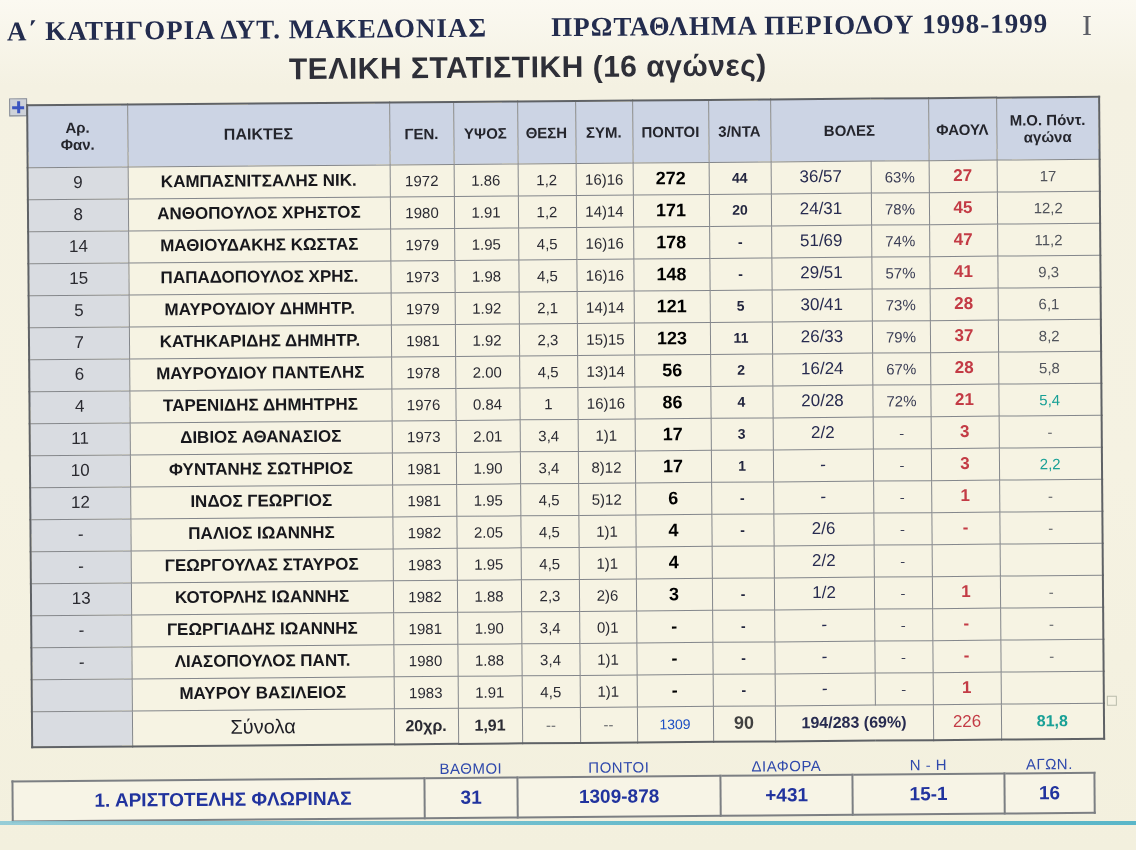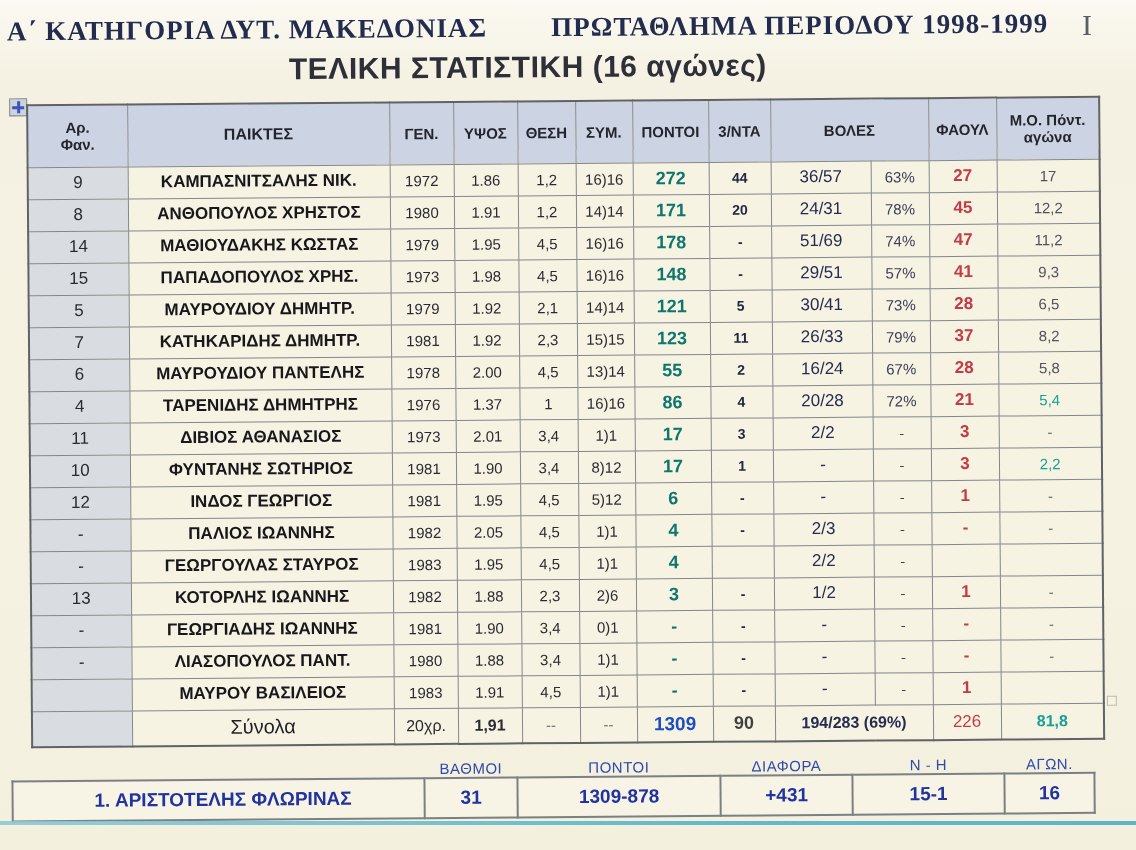--- a/index.html
+++ b/index.html
@@ -51,34 +51,34 @@
   table.stats thead th{
     background:#ccd4e4;color:#24252c;font-weight:bold;font-size:15px;
     height:62px;line-height:1.15;white-space:pre-line;
   }
   table.stats thead th.h-players{font-size:16px;}
   table.stats tbody td{height:32px;background:#f6f3e3;}
   td.c-num{background:#d9dce1 !important;font-size:17px;color:#2a2a30;}
   td.c-name{text-align:left;padding-left:9px;font-weight:bold;font-size:17px;color:#17171c;white-space:nowrap;}
   td.c-born,td.c-height{font-size:15px;color:#2b2b33;}
   td.c-pos,td.c-games{font-size:15px;color:#2b2b33;}
-  td.c-points{font-weight:bold;font-size:18px;color:#0f766e;}
+  td.c-points{font-weight:bold;font-size:18px;color:#000000;}
   td.c-threes{font-weight:bold;font-size:14px;color:#23263f;}
   td.c-ft{font-size:17px;color:#272b50;margin-left:24px;}
   td.c-ftpct{font-size:15px;color:#3a3d55;}
   td.c-fouls{font-weight:bold;font-size:17px;color:#c33b45;}
   td.c-avg{font-size:15px;color:#50535b;}
   td.teal{color:#18a096 !important;border-radius:11px;}
 
   tr.totals-row td{height:36px;background:#f6f3e3;}
   td.t-label{text-align:right;padding-right:8px;font-size:20px;color:#1f1f26;background:#f6f3e3;}
-  td.t-born{font-weight:normal;font-size:16px;color:#2b2b33;}
+  td.t-born{font-weight:bold;font-size:16px;color:#2b2b33;}
   td.t-height{font-weight:bold;font-size:16px;color:#2b2b33;}
   td.t-dash{font-size:15px;color:#55585e;}
-  td.t-points{font-weight:bold;font-size:19px;color:#1d4fc4;margin-left:20px;}
+  td.t-points{font-weight:normal;font-size:14px;color:#1d4fc4;margin-left:20px;}
   td.t-threes{font-weight:bold;font-size:18px;color:#404040;}
   td.t-ft{font-weight:bold;font-size:16px;color:#272b50;}
   td.t-fouls{font-weight:normal;font-size:17px;color:#c33b45;}
   td.t-avg{font-weight:bold;font-size:16px;color:#18a096;}
 
   .resize-handle{
     position:absolute;top:700px;left:1104px;width:8px;height:8px;
     background:#f6f3e3;border:1px solid #b9bcab;
   }
 
@@ -212,21 +212,21 @@
           <td class="c-name">ΜΑΥΡΟΥΔΙΟΥ ΔΗΜΗΤΡ.</td>
           <td class="c-born">1979</td>
           <td class="c-height">1.92</td>
           <td class="c-pos">2,1</td>
           <td class="c-games">14)14</td>
           <td class="c-points">121</td>
           <td class="c-threes">5</td>
           <td class="c-ft">30/41</td>
           <td class="c-ftpct">73%</td>
           <td class="c-fouls">28</td>
-          <td class="c-avg">6,5</td>
+          <td class="c-avg">6,1</td>
         </tr>
         <tr>
           <td class="c-num">7</td>
           <td class="c-name">ΚΑΤΗΚΑΡΙΔΗΣ ΔΗΜΗΤΡ.</td>
           <td class="c-born">1981</td>
           <td class="c-height">1.92</td>
           <td class="c-pos">2,3</td>
           <td class="c-games">15)15</td>
           <td class="c-points">123</td>
           <td class="c-threes">11</td>
@@ -235,32 +235,32 @@
           <td class="c-fouls">37</td>
           <td class="c-avg">8,2</td>
         </tr>
         <tr>
           <td class="c-num">6</td>
           <td class="c-name">ΜΑΥΡΟΥΔΙΟΥ ΠΑΝΤΕΛΗΣ</td>
           <td class="c-born">1978</td>
           <td class="c-height">2.00</td>
           <td class="c-pos">4,5</td>
           <td class="c-games">13)14</td>
-          <td class="c-points">55</td>
+          <td class="c-points">56</td>
           <td class="c-threes">2</td>
           <td class="c-ft">16/24</td>
           <td class="c-ftpct">67%</td>
           <td class="c-fouls">28</td>
           <td class="c-avg">5,8</td>
         </tr>
         <tr>
           <td class="c-num">4</td>
           <td class="c-name">ΤΑΡΕΝΙΔΗΣ ΔΗΜΗΤΡΗΣ</td>
           <td class="c-born">1976</td>
-          <td class="c-height">1.37</td>
+          <td class="c-height">0.84</td>
           <td class="c-pos">1</td>
           <td class="c-games">16)16</td>
           <td class="c-points">86</td>
           <td class="c-threes">4</td>
           <td class="c-ft">20/28</td>
           <td class="c-ftpct">72%</td>
           <td class="c-fouls">21</td>
           <td class="c-avg teal">5,4</td>
         </tr>
         <tr>
@@ -307,21 +307,21 @@
         </tr>
         <tr>
           <td class="c-num">-</td>
           <td class="c-name">ΠΑΛΙΟΣ ΙΩΑΝΝΗΣ</td>
           <td class="c-born">1982</td>
           <td class="c-height">2.05</td>
           <td class="c-pos">4,5</td>
           <td class="c-games">1)1</td>
           <td class="c-points">4</td>
           <td class="c-threes">-</td>
-          <td class="c-ft">2/3</td>
+          <td class="c-ft">2/6</td>
           <td class="c-ftpct">-</td>
           <td class="c-fouls">-</td>
           <td class="c-avg">-</td>
         </tr>
         <tr>
           <td class="c-num">-</td>
           <td class="c-name">ΓΕΩΡΓΟΥΛΑΣ ΣΤΑΥΡΟΣ</td>
           <td class="c-born">1983</td>
           <td class="c-height">1.95</td>
           <td class="c-pos">4,5</td>

